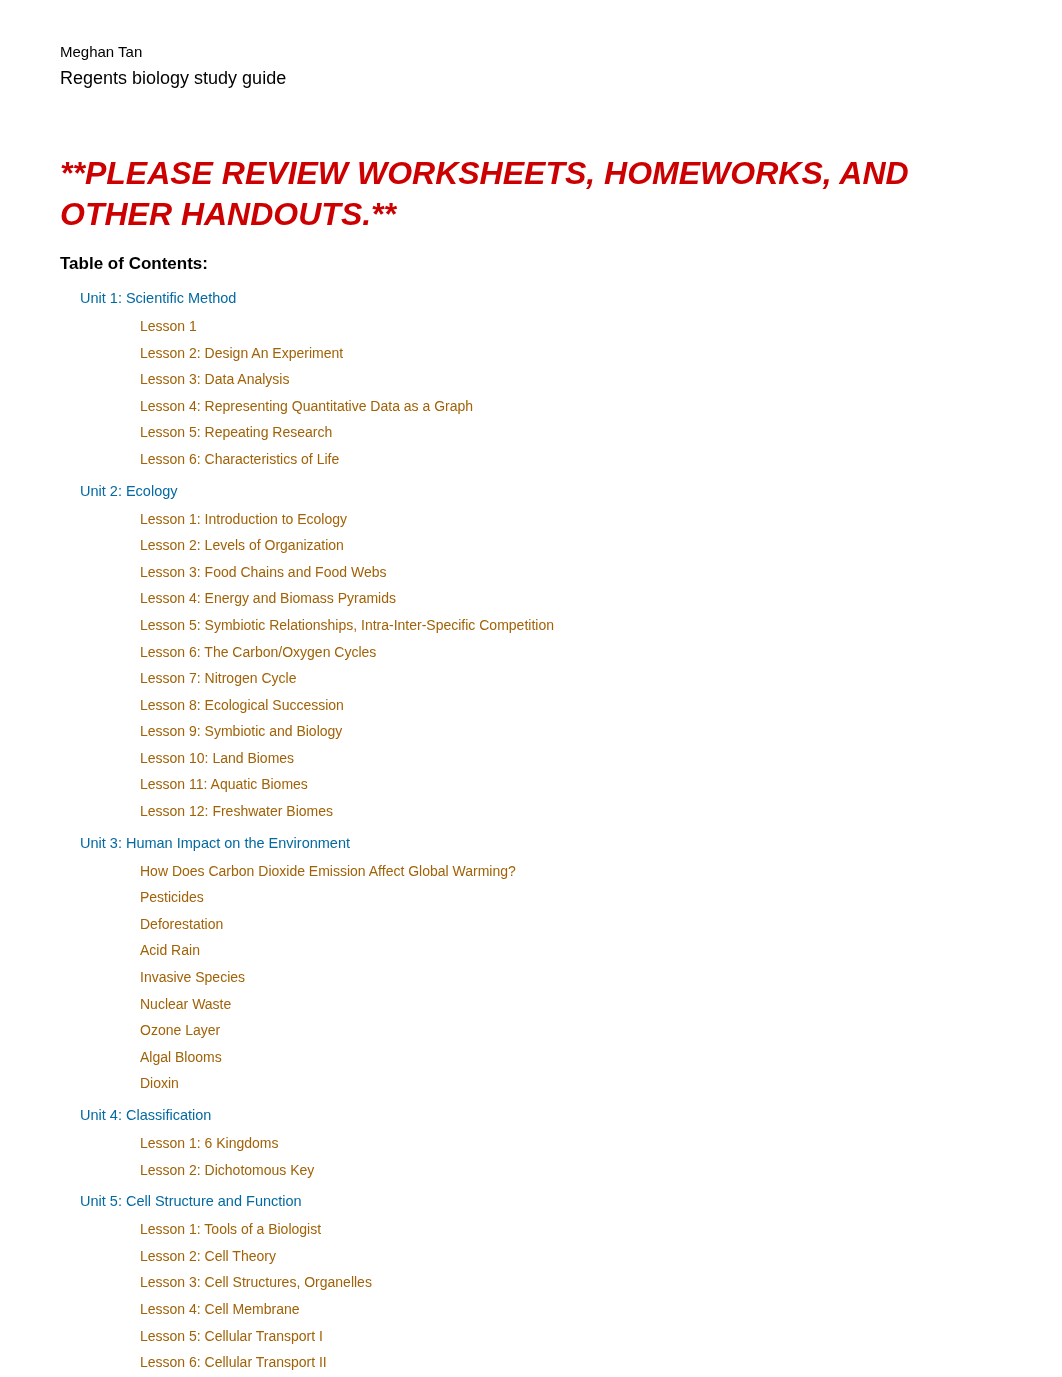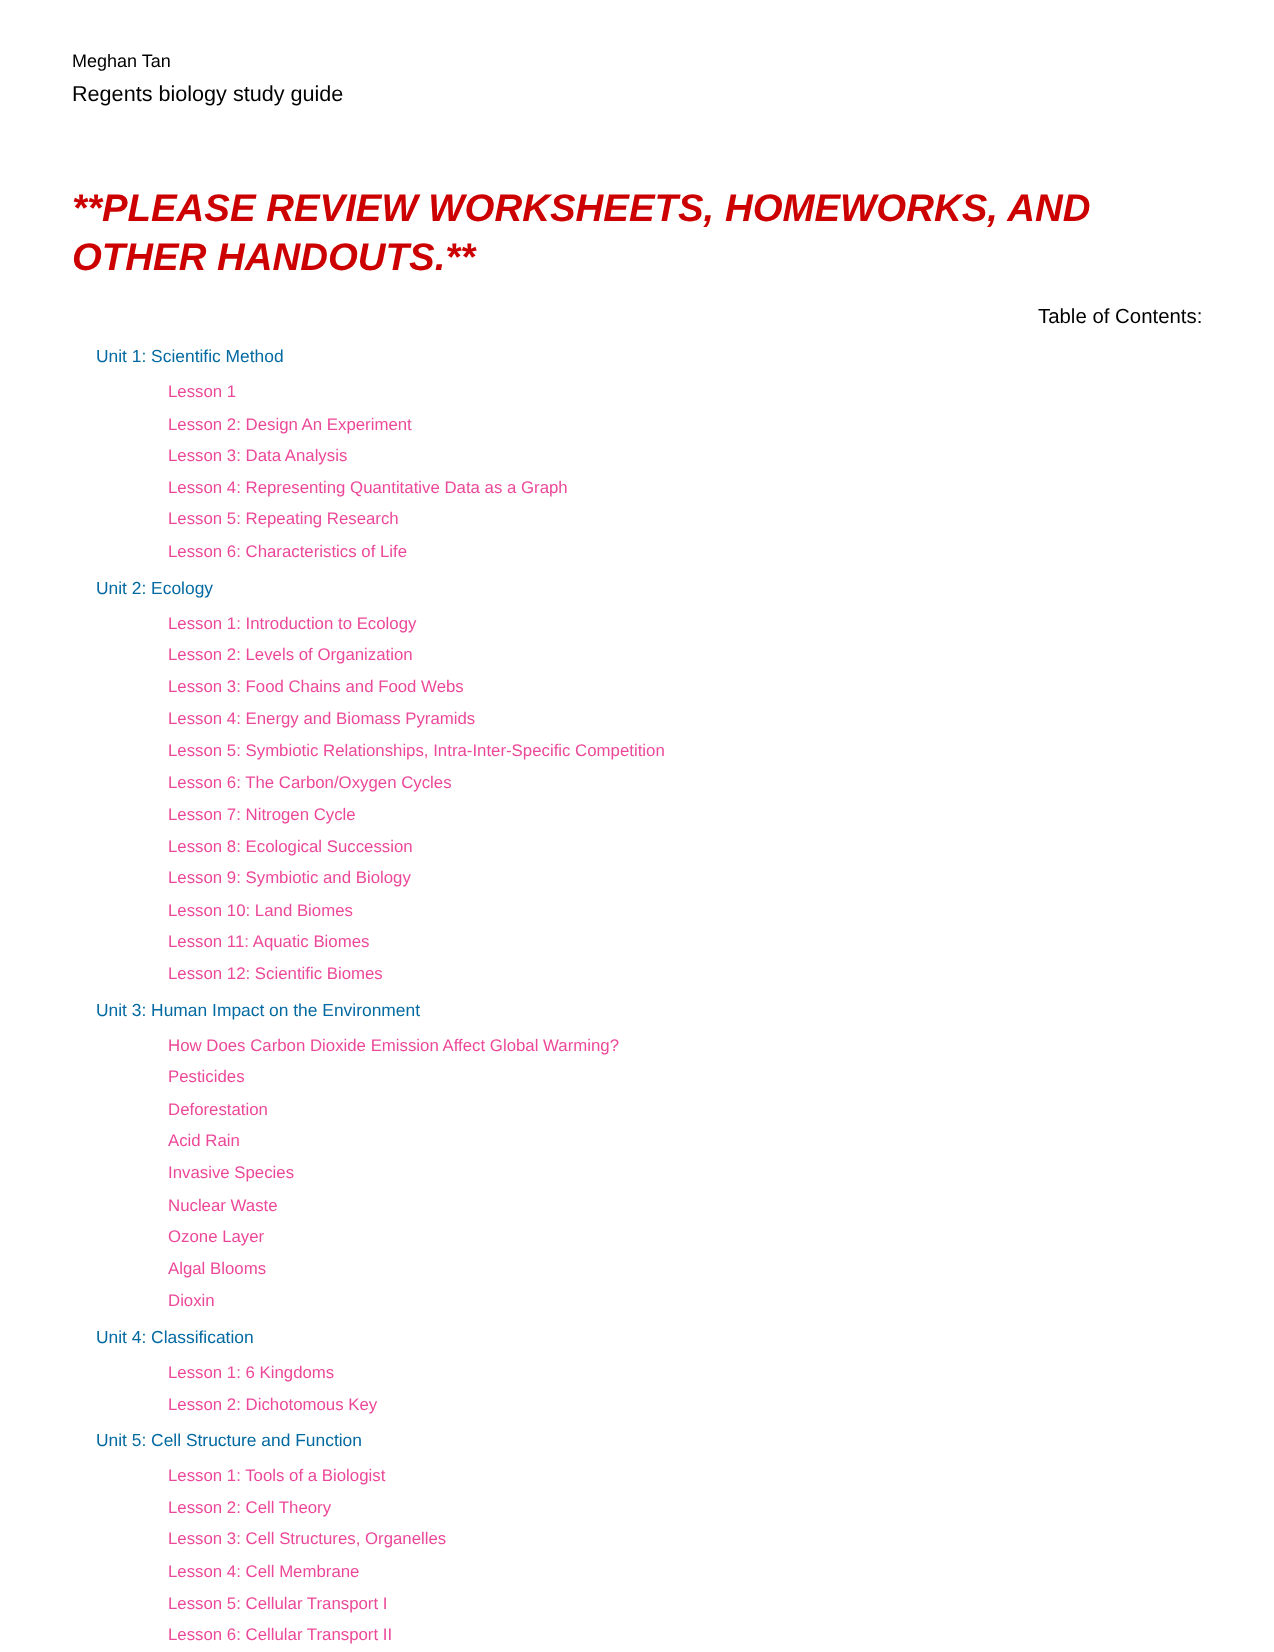--- a/index.html
+++ b/index.html
@@ -38,44 +38,43 @@
       color: #cc0000;
       font-size: 32px;
       font-weight: bold;
       line-height: 1.3;
       margin-bottom: 18px;
       font-style: italic;
     }
 
     .toc-heading {
       font-size: 17px;
-      font-weight: normal;
+      font-weight: bold;
       color: #000;
       margin-bottom: 10px;
-      text-align: right;
     }
 
     .toc {
       padding-left: 20px;
     }
 
     .unit-item {
       color: #0369a1;
       font-size: 14.5px;
       line-height: 2;
       margin-top: 4px;
     }
 
     .lesson-list {
       padding-left: 60px;
       list-style: none;
     }
 
     .lesson-item {
-      color: #ec4899;
+      color: #a16207;
       font-size: 14px;
       line-height: 1.9;
     }
   </style>
 </head>
 <body>
 
 <div class="author-block">
   <div class="author-name">Meghan Tan</div>
   <div class="author-subtitle">Regents biology study guide</div>
@@ -101,21 +100,21 @@
       <li class="lesson-item">Lesson 2: Levels of Organization</li>
       <li class="lesson-item">Lesson 3: Food Chains and Food Webs</li>
       <li class="lesson-item">Lesson 4: Energy and Biomass Pyramids</li>
       <li class="lesson-item">Lesson 5: Symbiotic Relationships, Intra-Inter-Specific Competition</li>
       <li class="lesson-item">Lesson 6: The Carbon/Oxygen Cycles</li>
       <li class="lesson-item">Lesson 7: Nitrogen Cycle</li>
       <li class="lesson-item">Lesson 8: Ecological Succession</li>
       <li class="lesson-item">Lesson 9: Symbiotic and Biology</li>
       <li class="lesson-item">Lesson 10: Land Biomes</li>
       <li class="lesson-item">Lesson 11: Aquatic Biomes</li>
-      <li class="lesson-item">Lesson 12: Scientific Biomes</li>
+      <li class="lesson-item">Lesson 12: Freshwater Biomes</li>
     </ul>
     <div class="unit-item">Unit 3: Human Impact on the Environment</div>
     <ul class="lesson-list">
       <li class="lesson-item">How Does Carbon Dioxide Emission Affect Global Warming?</li>
       <li class="lesson-item">Pesticides</li>
       <li class="lesson-item">Deforestation</li>
       <li class="lesson-item">Acid Rain</li>
       <li class="lesson-item">Invasive Species</li>
       <li class="lesson-item">Nuclear Waste</li>
       <li class="lesson-item">Ozone Layer</li>

